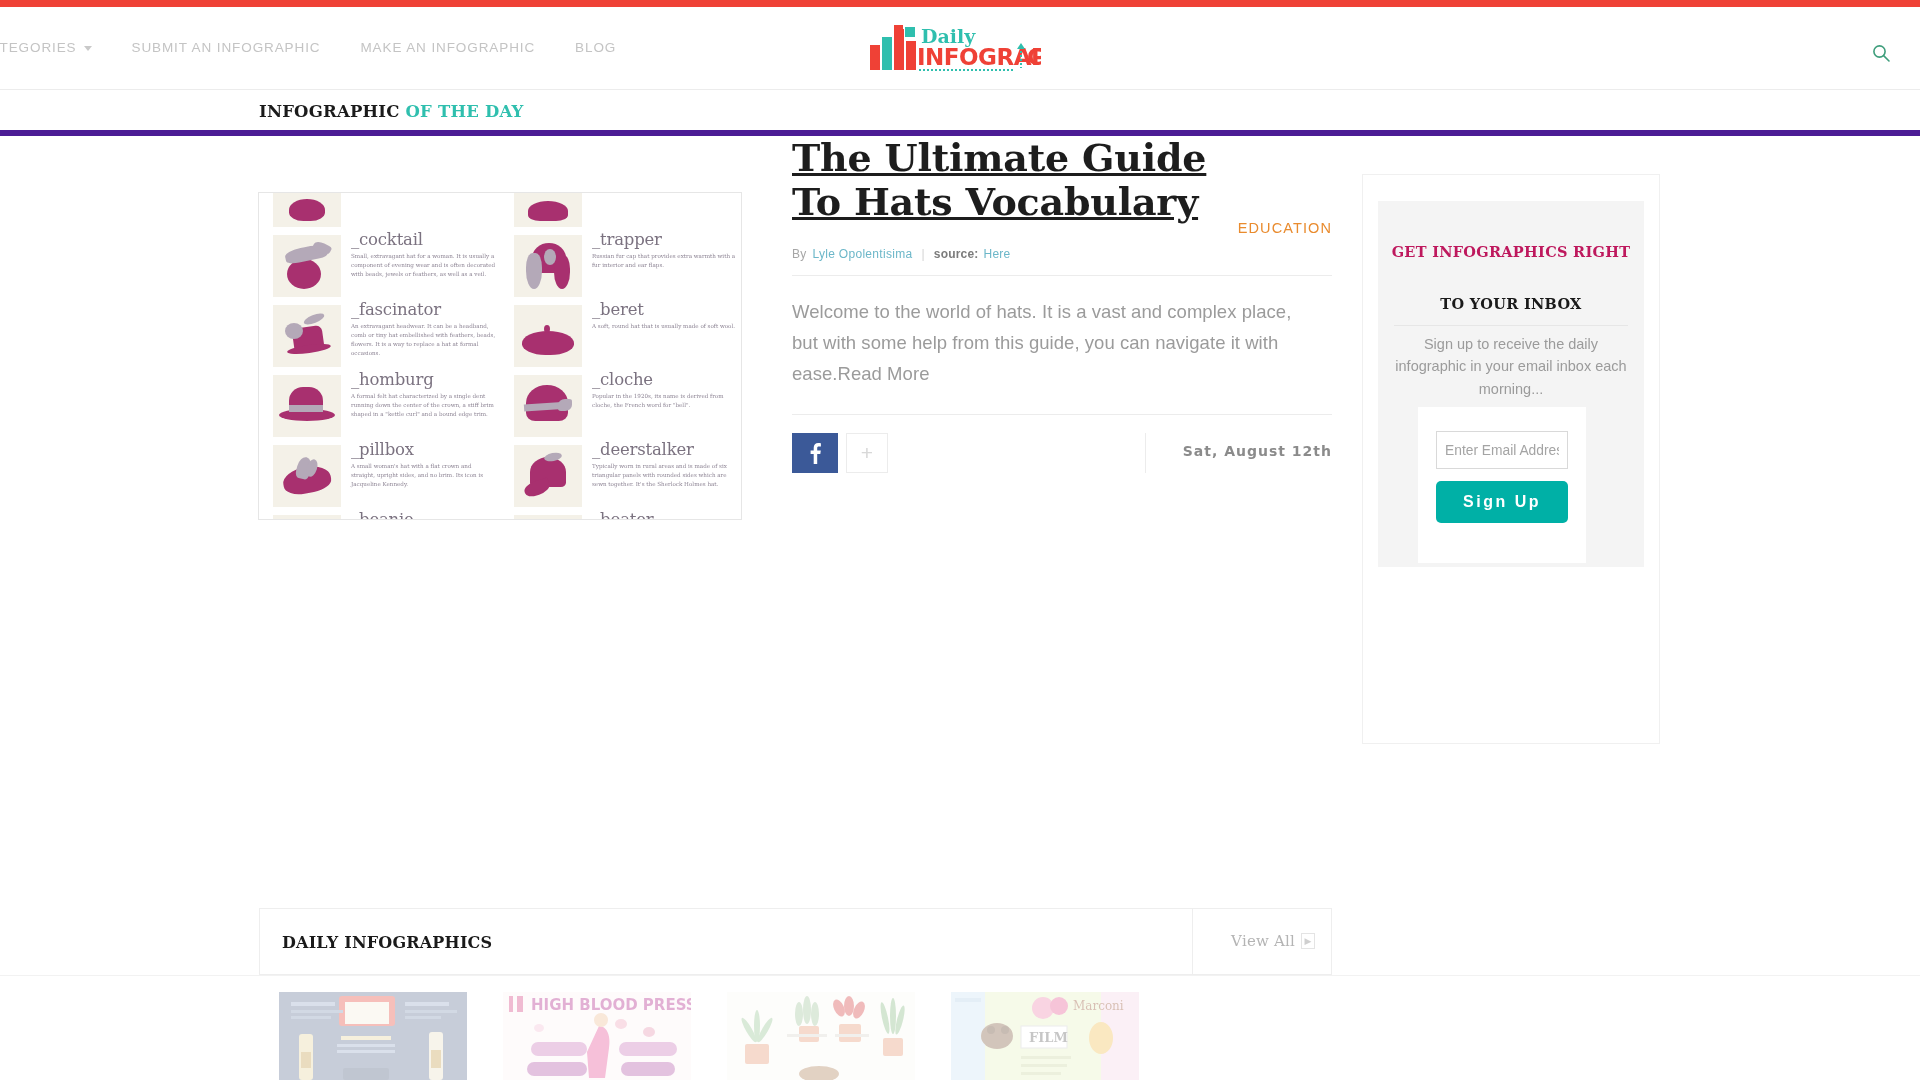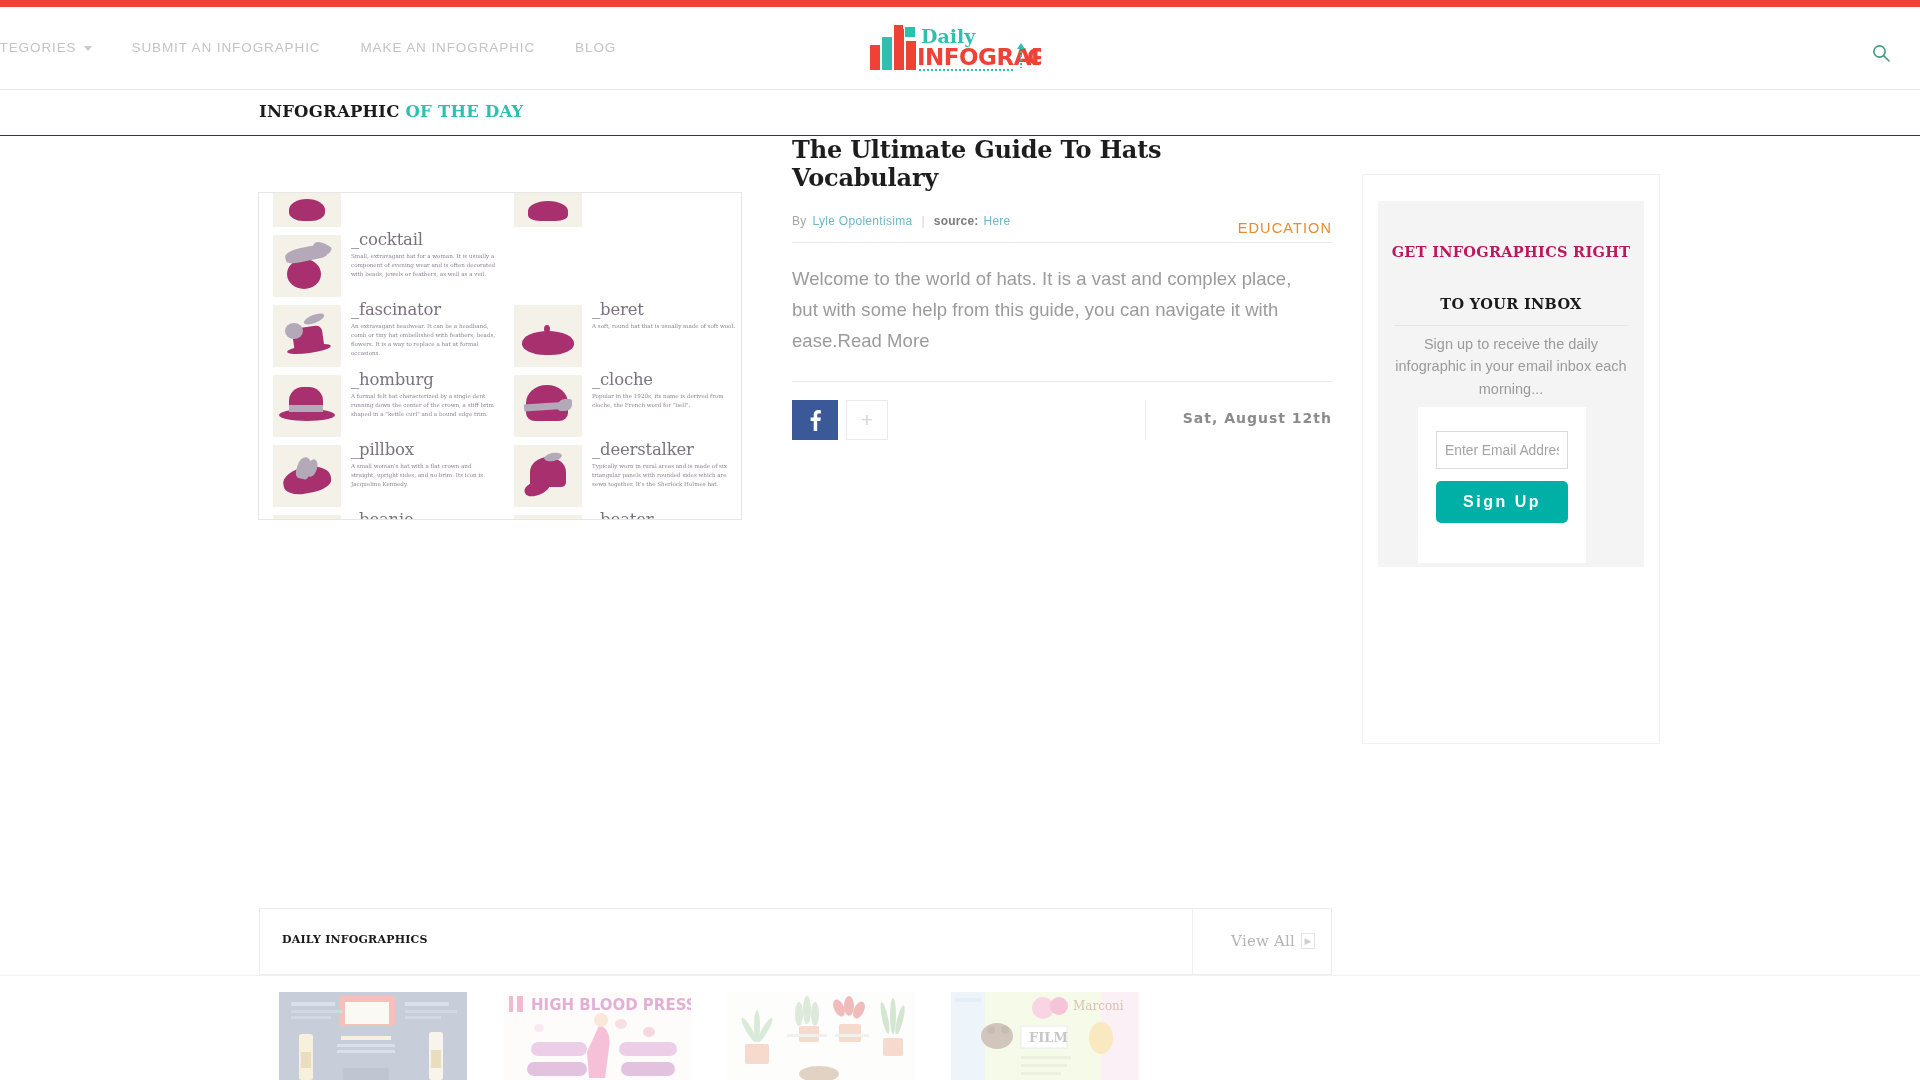--- a/index.html
+++ b/index.html
@@ -60,21 +60,21 @@
   .search-btn {
     position: absolute; right: 25px; top: 32px;
     width: 28px; height: 28px;
     display: flex; align-items: center; justify-content: center;
     cursor: pointer;
   }
 
   
   .subbar {
     position: absolute; top: 90px; left: 0; width: 1920px; height: 46px;
-    border-bottom: 1px solid #4c1d95;
+    border-bottom: 6px solid #4c1d95;
     background: #fff;
   }
   .subbar-title {
     position: absolute; left: 259px; top: 12px;
     font-family: "DejaVu Serif", "Liberation Serif", serif;
     font-size: 16.5px; font-weight: 700;
     letter-spacing: .2px;
     color: #1b1b1b;
   }
   .subbar-title .teal { color: #2fbfae; }
@@ -111,23 +111,24 @@
   }
   
   .hat { position:absolute; }
   .h-pink { background: #a8306f; }
   .h-grey { background: #b4a9b8; }
 
   
   .article { position: absolute; left: 792px; top: 0px; width: 540px; }
   .art-title {
     font-family: "DejaVu Serif","Liberation Serif",serif;
-    font-size: 24px; line-height: 1.17; font-weight: 700; color: #1d1d1d;
+    font-size: 38px; line-height: 1.17; font-weight: 700; color: #1d1d1d;
     letter-spacing: -0.2px;
     width: 470px;
+    text-decoration: underline;
   }
   .art-meta {
     margin-top: 22px; display:flex; align-items: baseline;
     font-size: 12px; color: #9a9a9a; letter-spacing: .2px;
   }
   .art-meta .by { color:#a6a6a6; }
   .art-meta .author { color:#6cb7c9; margin-left:6px; letter-spacing:.3px;}
   .art-meta .sep { color:#d5d5d5; margin: 0 9px; }
   .art-meta .srclbl { color:#7c7c7c; font-weight:700; }
   .art-meta .srclink { color:#6cb7c9; margin-left:5px; }
@@ -211,21 +212,21 @@
   }
 
   
   .dibar {
     position: absolute; left: 259px; top: 908px; width: 1073px; height: 67px;
     border: 1px solid #eeeeee; background:#fff;
   }
   .dibar-title {
     position:absolute; left: 22px; top: 24px;
     font-family:"DejaVu Serif","Liberation Serif",serif;
-    font-size: 11px; font-weight:700; color:#1a1a1a; letter-spacing:.2px;
+    font-size: 16px; font-weight:700; color:#1a1a1a; letter-spacing:.2px;
   }
   .dibar-sep { position:absolute; right: 138px; top: 0; width:1px; height:67px; background:#eeeeee; }
   .viewall {
     position:absolute; right: 36px; top: 23px;
     font-family:"DejaVu Serif","Liberation Serif",serif;
     font-size:15px; color:#b4b4b4; letter-spacing:.2px; cursor:pointer;
   }
   .viewall-arrow {
     position:absolute; right: 16px; top: 24px;
     width: 14px; height: 16px; border:1px solid #e4e4e4;
@@ -325,20 +326,32 @@
         <div class="ig-row">
           <div class="ig-col">
             <div class="ig-thumb">
               <div class="hat h-pink" style="left:14px; top:24px; width:34px; height:30px; border-radius:50%;"></div>
               <div class="hat h-grey" style="left:12px; top:12px; width:42px; height:14px; border-radius:40% 50% 20% 30%; transform:rotate(-12deg);"></div>
               <div class="hat h-grey" style="left:40px; top:8px; width:18px; height:10px; border-radius:50% 20% 50% 20%; transform:rotate(28deg);"></div>
             </div>
             <div class="ig-txt">
               <div class="ig-name">_cocktail</div>
               <div class="ig-desc">Small, extravagant hat for a woman. It is usually a component of evening wear and is often decorated with beads, jewels or feathers, as well as a veil.</div>
+            </div>
+          </div>
+          <div class="ig-col">
+            <div class="ig-thumb">
+              <div class="hat h-pink" style="left:18px; top:8px; width:34px; height:30px; border-radius:50% 50% 10% 10%;"></div>
+              <div class="hat h-grey" style="left:12px; top:18px; width:16px; height:36px; border-radius:40% 40% 50% 50%;"></div>
+              <div class="hat h-pink" style="left:40px; top:20px; width:16px; height:34px; border-radius:40% 40% 50% 50%;"></div>
+              <div class="hat h-grey" style="left:30px; top:14px; width:12px; height:16px; border-radius:50%;"></div>
+            </div>
+            <div class="ig-txt">
+              <div class="ig-name">_trapper</div>
+              <div class="ig-desc">Russian fur cap that provides extra warmth with a fur interior and ear flaps.</div>
             </div>
           </div>
         </div>
 
         <div class="ig-row">
           <div class="ig-col">
             <div class="ig-thumb">
               <div class="hat h-pink" style="left:20px; top:22px; width:30px; height:22px; border-radius:6px 6px 2px 2px; transform:rotate(-8deg);"></div>
               <div class="hat h-pink" style="left:14px; top:40px; width:44px; height:8px; border-radius:50%; transform:rotate(-8deg);"></div>
               <div class="hat h-grey" style="left:12px; top:18px; width:18px; height:16px; border-radius:50%;"></div>

